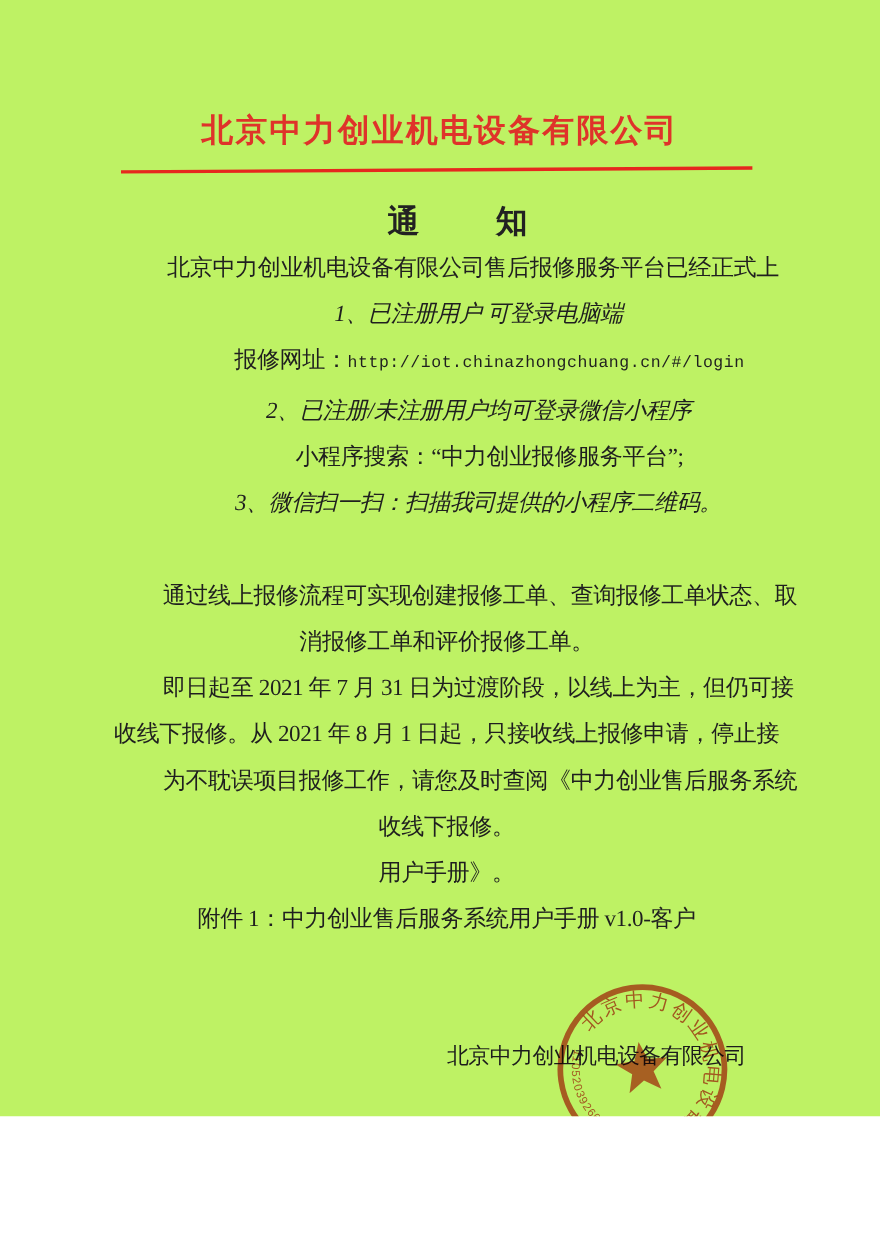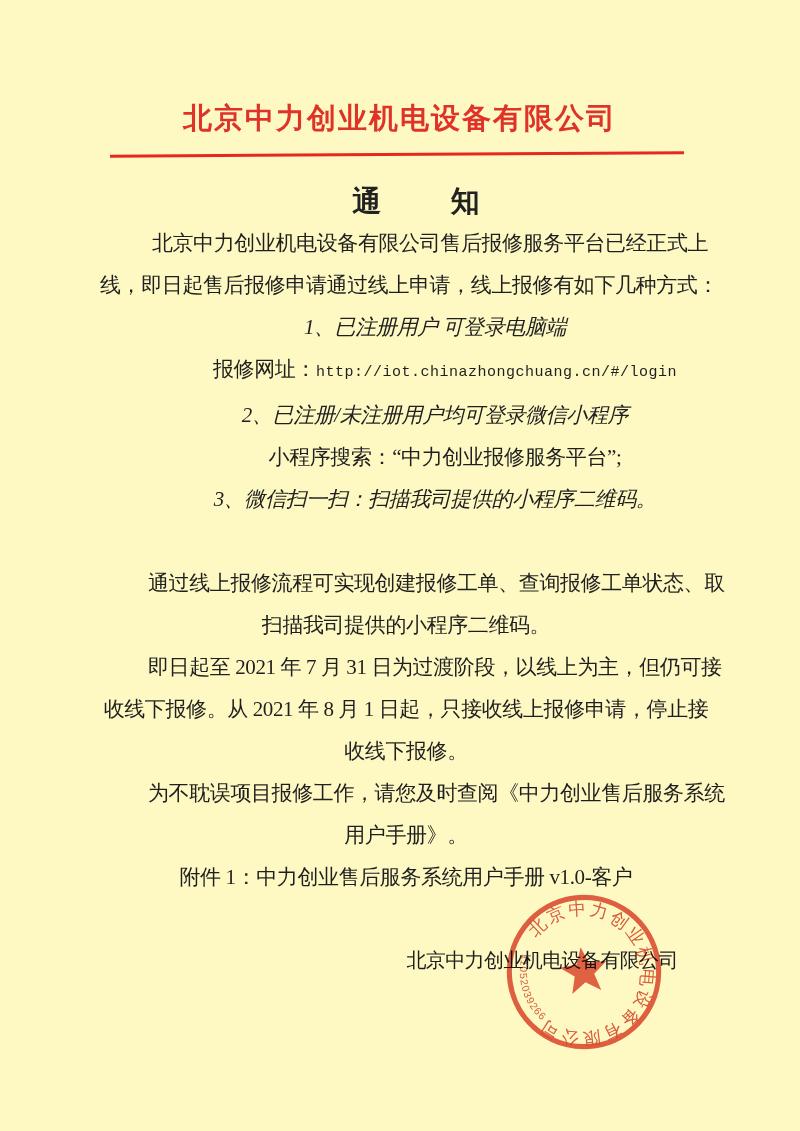--- a/index.html
+++ b/index.html
@@ -1,19 +1,19 @@
 <!DOCTYPE html>
 <html><head>
 <meta charset="utf-8">
 <style>
   html,body{margin:0;padding:0;background:#ffffff;}
   .sheet{
     position:relative;
-    width:800px;height:1131px;
-    background:#fef9c3;
+    width:800px;height:1015px;
+    background:#bef264;
     overflow:hidden;
     font-family:"Liberation Serif","DejaVu Serif",serif;
     color:#1f1f1f;
   }
   .doc-title{
     position:absolute;top:99px;left:0;width:800px;
     text-align:center;
     font-size:29px;font-weight:600;
     letter-spacing:2px;
     color:#df332a;
@@ -70,33 +70,32 @@
 <div class="sheet">
 
   <div class="doc-title">北京中力创业机电设备有限公司</div>
 
   <div class="title-rule"></div>
 
   <div class="notice-heading">通知</div>
 
   <div class="body-text">
     <div class="line ind1">北京中力创业机电设备有限公司售后报修服务平台已经正式上</div>
-    <div class="line">线，即日起售后报修申请通过线上申请，线上报修有如下几种方式：</div>
     <div class="line ind2">1、已注册用户 可登录电脑端</div>
     <div class="line ind3"><span>报修网址：</span><span class="mono">http://iot.chinazhongchuang.cn/#/login</span></div>
     <div class="line ind2">2、已注册/未注册用户均可登录微信小程序</div>
     <div class="line ind3">小程序搜索：“中力创业报修服务平台”;</div>
     <div class="line ind2">3、微信扫一扫：扫描我司提供的小程序二维码。</div>
     <div class="line"></div>
     <div class="line ind1">通过线上报修流程可实现创建报修工单、查询报修工单状态、取</div>
-    <div class="line">扫描我司提供的小程序二维码。</div>
+    <div class="line">消报修工单和评价报修工单。</div>
     <div class="line ind1">即日起至 2021 年 7 月 31 日为过渡阶段，以线上为主，但仍可接</div>
     <div class="line">收线下报修。从 2021 年 8 月 1 日起，只接收线上报修申请，停止接</div>
+    <div class="line ind1">为不耽误项目报修工作，请您及时查阅《中力创业售后服务系统</div>
     <div class="line">收线下报修。</div>
-    <div class="line ind1">为不耽误项目报修工作，请您及时查阅《中力创业售后服务系统</div>
     <div class="line">用户手册》。</div>
     <div class="line">附件 1：中力创业售后服务系统用户手册 v1.0-客户</div>
   </div>
 
   <div class="sign-block">
     <div>北京中力创业机电设备有限公司</div>
   </div>
 
   <div class="stamp">
     <svg viewBox="0 0 220 220" xmlns="http://www.w3.org/2000/svg">

